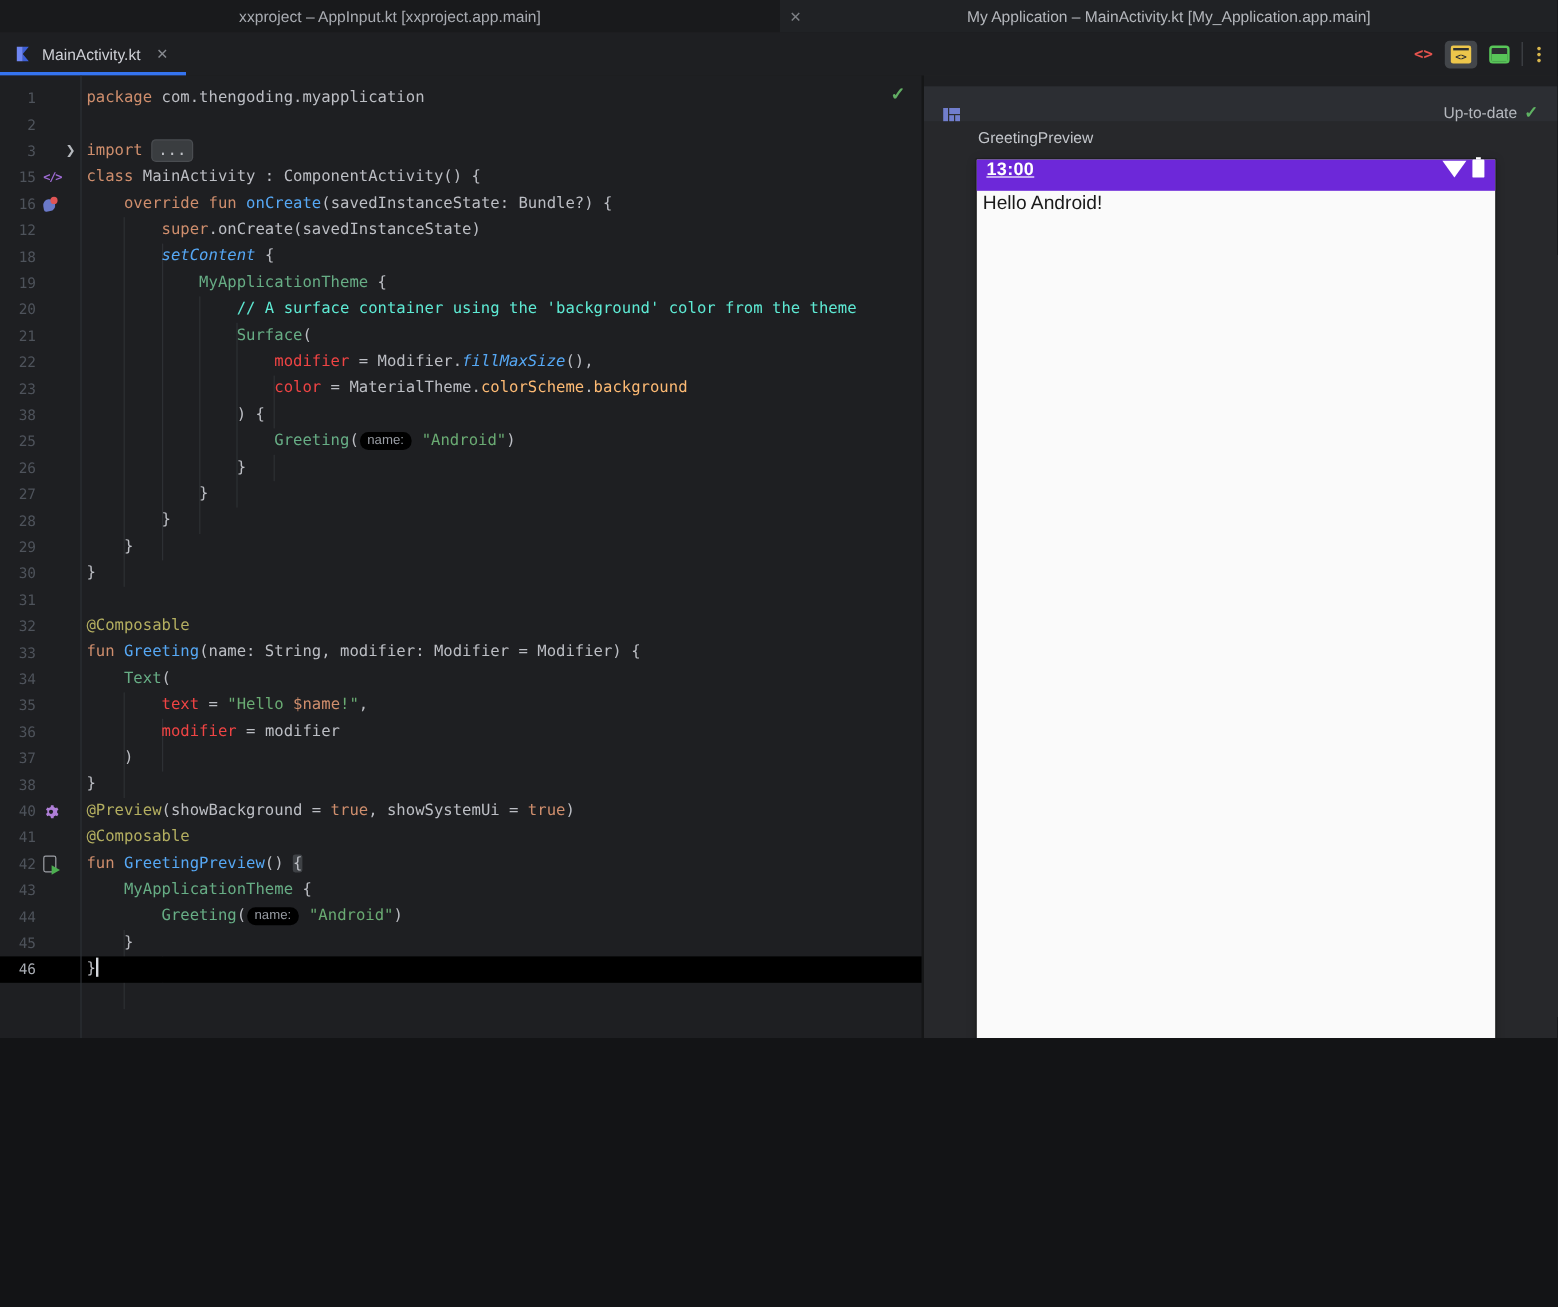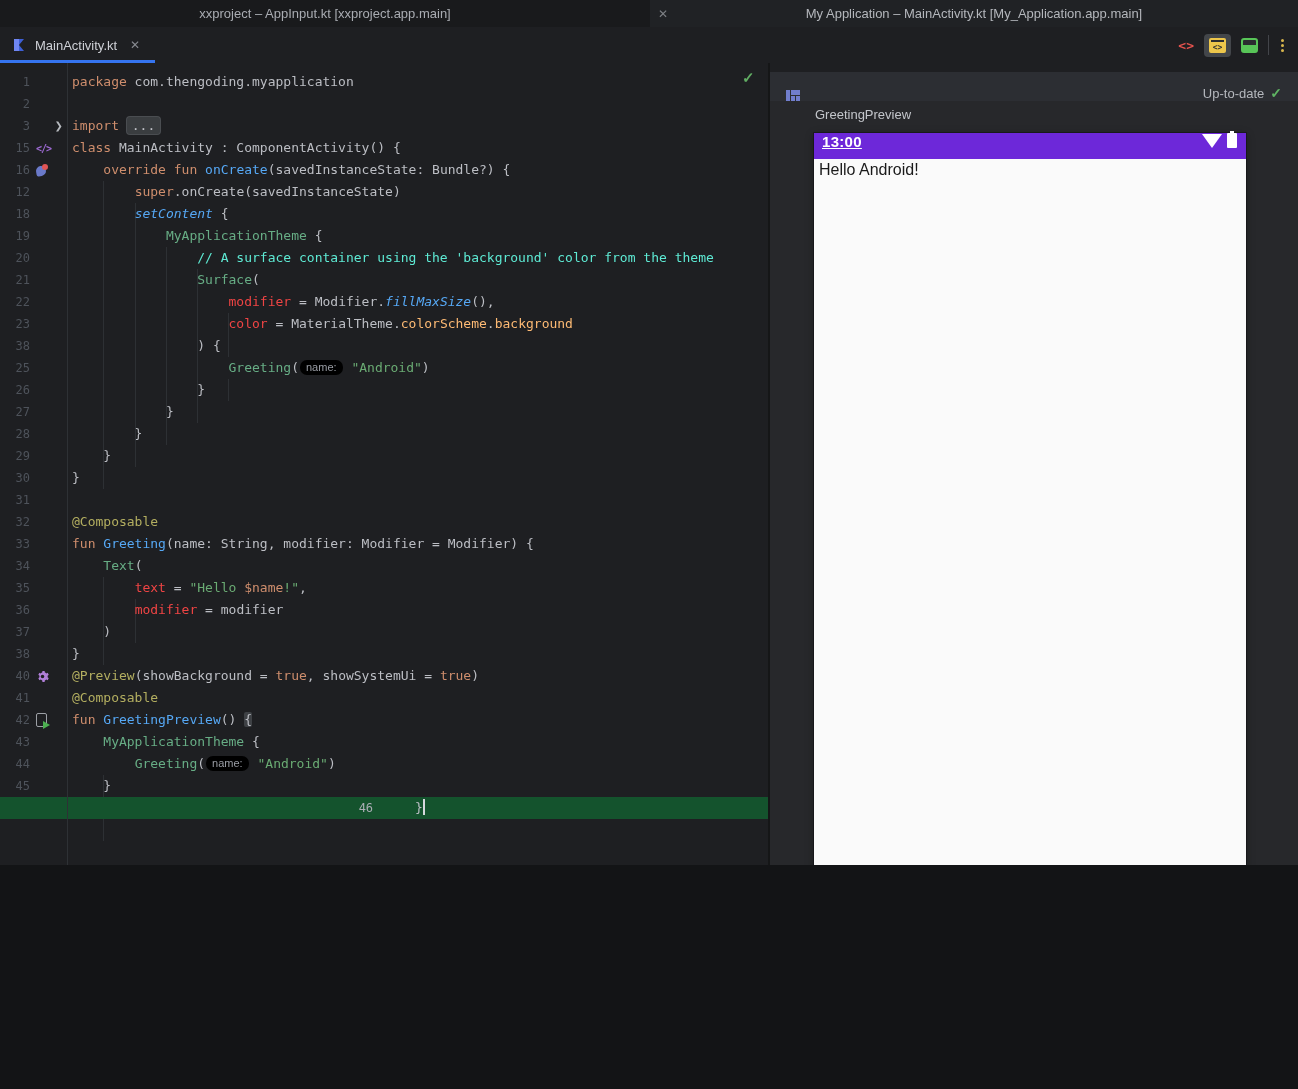--- a/index.html
+++ b/index.html
@@ -42,21 +42,21 @@
 
   
   .klogo { width:16px; height:16px; flex:0 0 16px; }
 
   
   .editor { position:absolute; left:0; top:63px; width:768px; height:1020px; background:#1e1f22; }
   .gutter-sep { position:absolute; left:67px; top:0; width:1px; height:1020px; background:#2e3135; z-index:2; }
   .guide { position:absolute; width:1px; background:#2d3034; z-index:0; }
   #ed-rows { position:relative; z-index:1; padding-top:8px; }
   .ed-row { display:flex; height:22px; width:768px; }
-  .row-hl { background:#14532d;justify-content:center; }
+  .row-hl { background:#000000; }
   .num { width:30px; text-align:right; color:#4e535b; font-family:"DejaVu Sans Mono", monospace;
          font-size:12px; line-height:22px; }
   .row-hl .num { color:#a9adb4; }
   .gut { width:36px; position:relative; }
   .code { font-family:"DejaVu Sans Mono", monospace; font-size:13px; line-height:22px;
           white-space:pre; padding-left:6px; color:#bcbec4; }
 
   .tk-kw  { color:#cf8e6d; }
   .tk-pl  { color:#bcbec4; }
   .tk-fn  { color:#56a8f5; }

